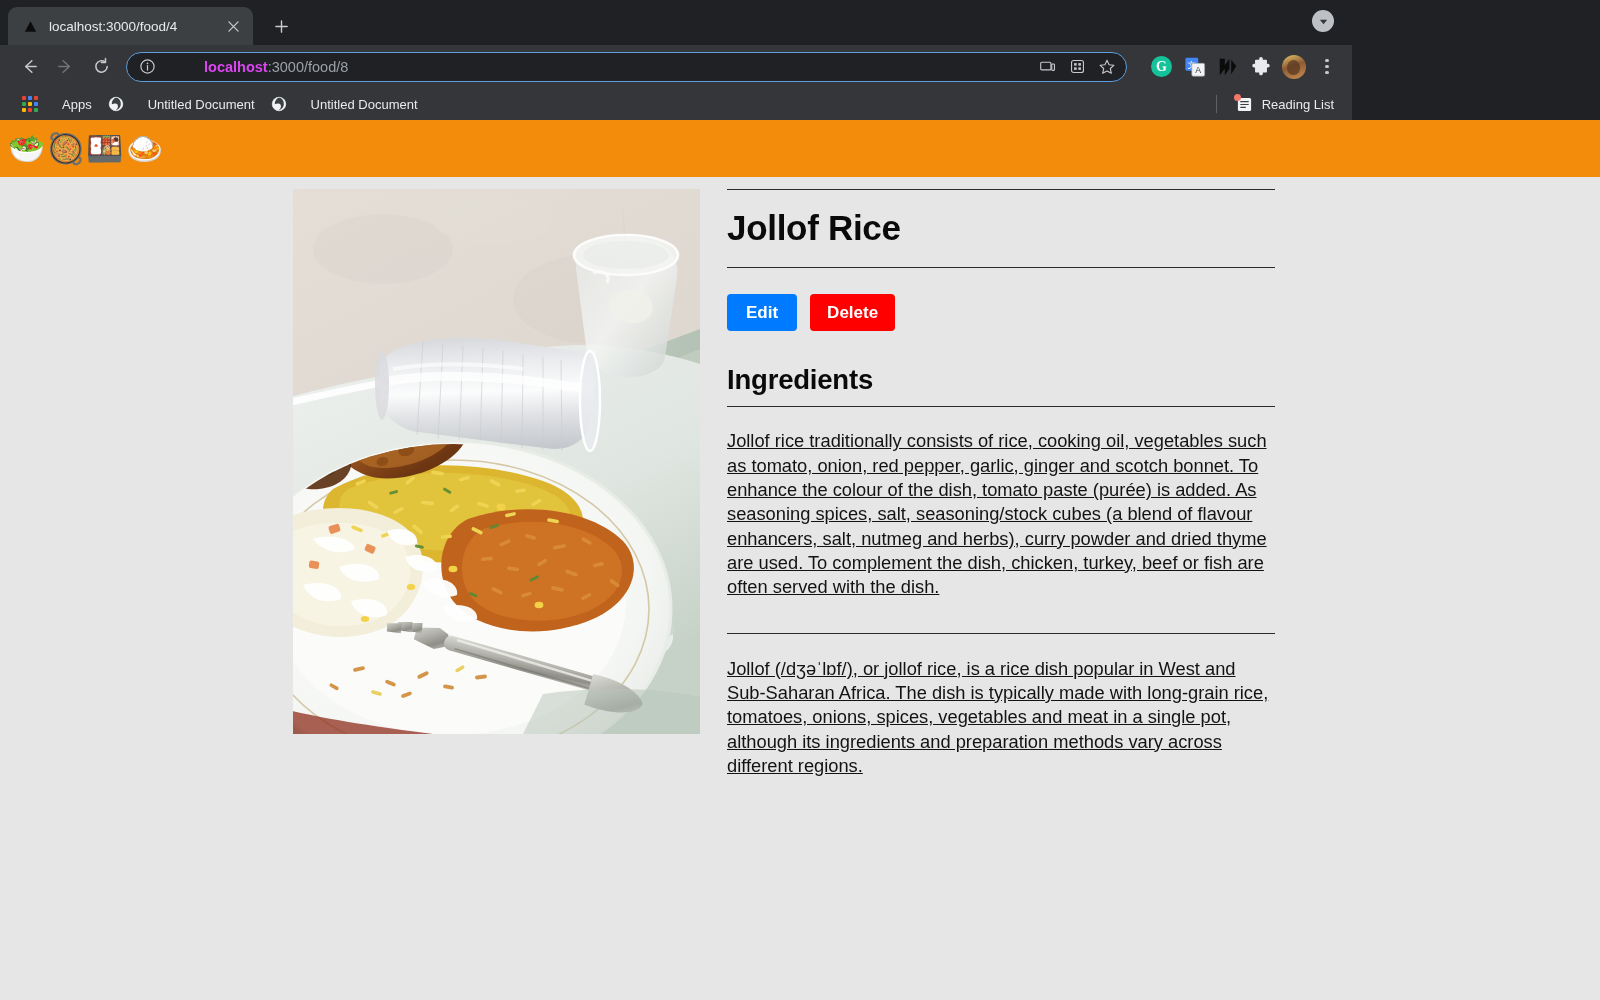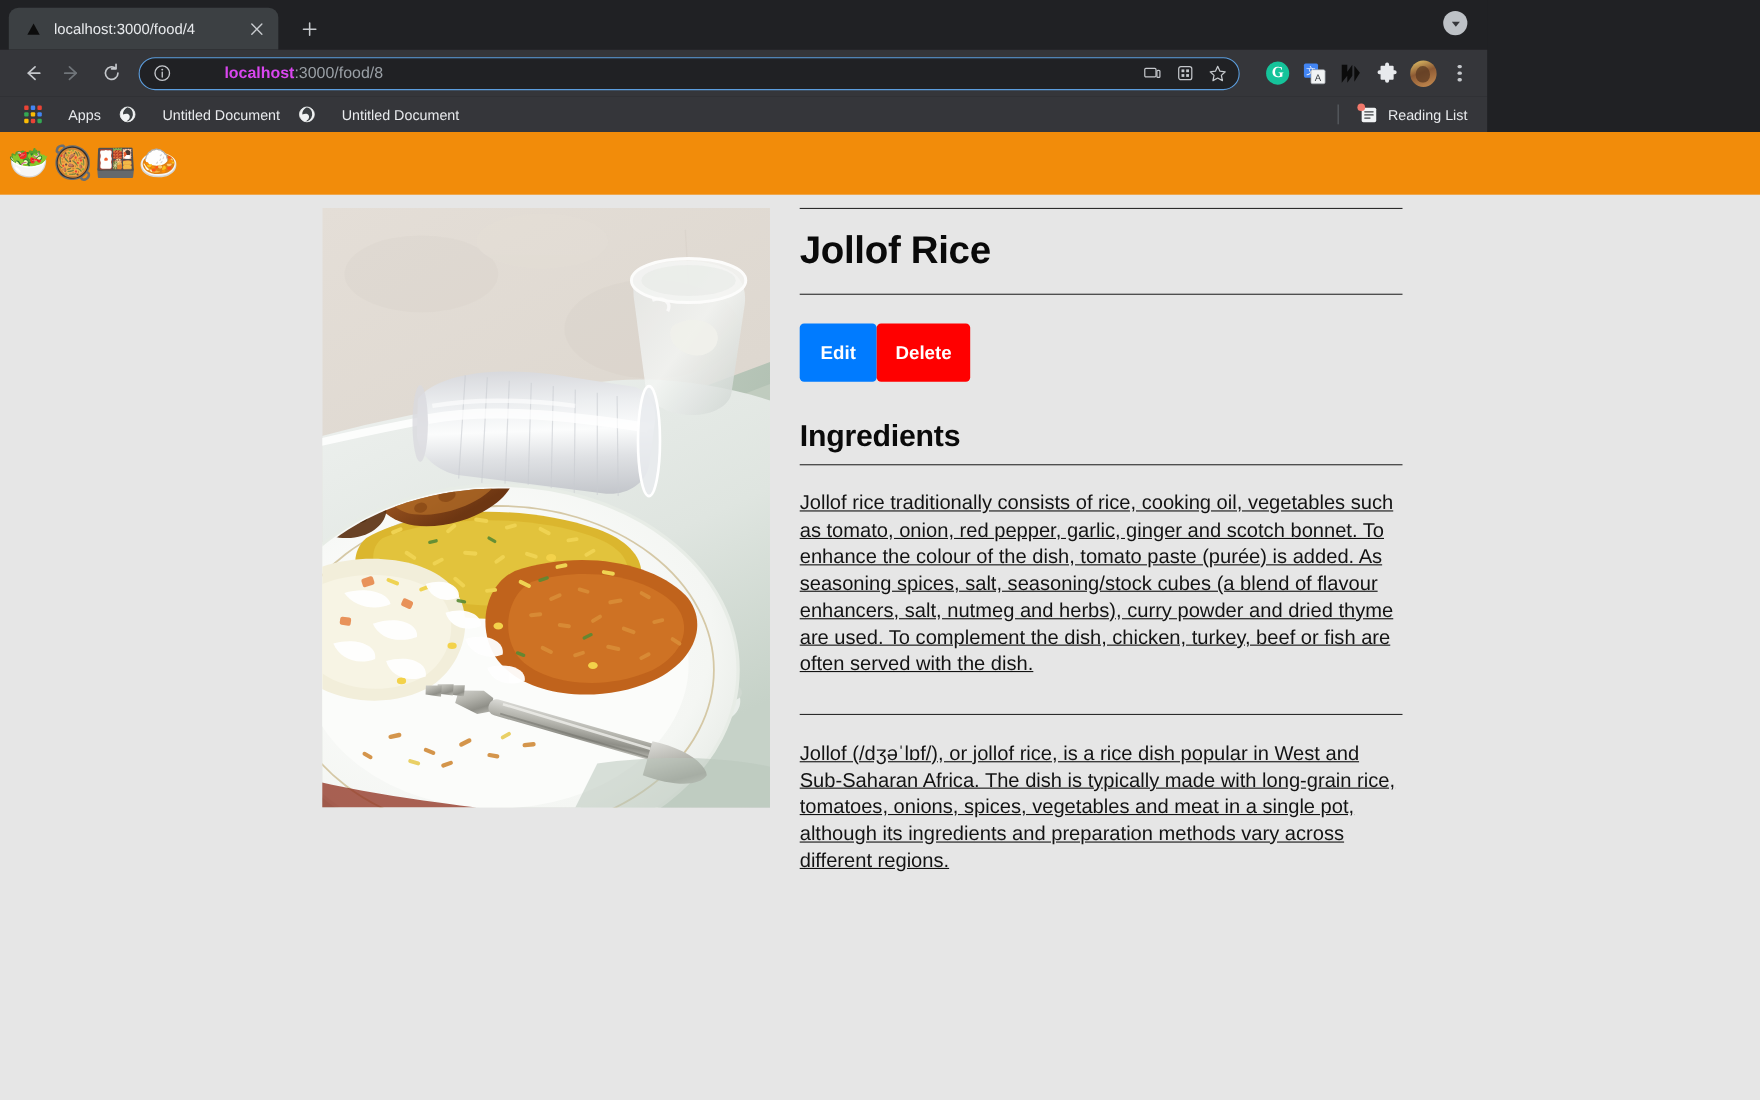--- a/index.html
+++ b/index.html
@@ -126,29 +126,29 @@
   .col-text { width: 548px; }
 
   hr.rule { border: none; border-top: 1.7px solid #2b2b2b; margin: 0; }
 
   .dish-title {
     font-size: 35px; font-weight: bold; color: #0A0A0A;
     letter-spacing: -0.3px;
     margin: 18px 0 19px 0;
   }
 
-  .btn-row { display: flex; margin-top: 26px; }
+  .btn-row { display: flex; gap: 13px; margin-top: 26px; }
   .btn {
     border: none; border-radius: 4px;
     font-size: 17px; font-weight: bold; color: #fff;
     padding: 8px 19px; font-family: "Liberation Sans", sans-serif;
     line-height: 1.25;
   }
   .btn-edit { background: #007BFF; }
-  .btn-delete { background: #FF0000; padding: 16px 17px; }
+  .btn-delete { background: #FF0000; padding: 0 17px; }
 
   .price {
     margin-top: 22px; font-size: 18.5px; color: #111;
   }
 
   .section { margin-top: 33px; }
   .section-heading {
     font-size: 27.5px; font-weight: bold; color: #0A0A0A;
     letter-spacing: -0.2px; margin-bottom: 10px;
   }

